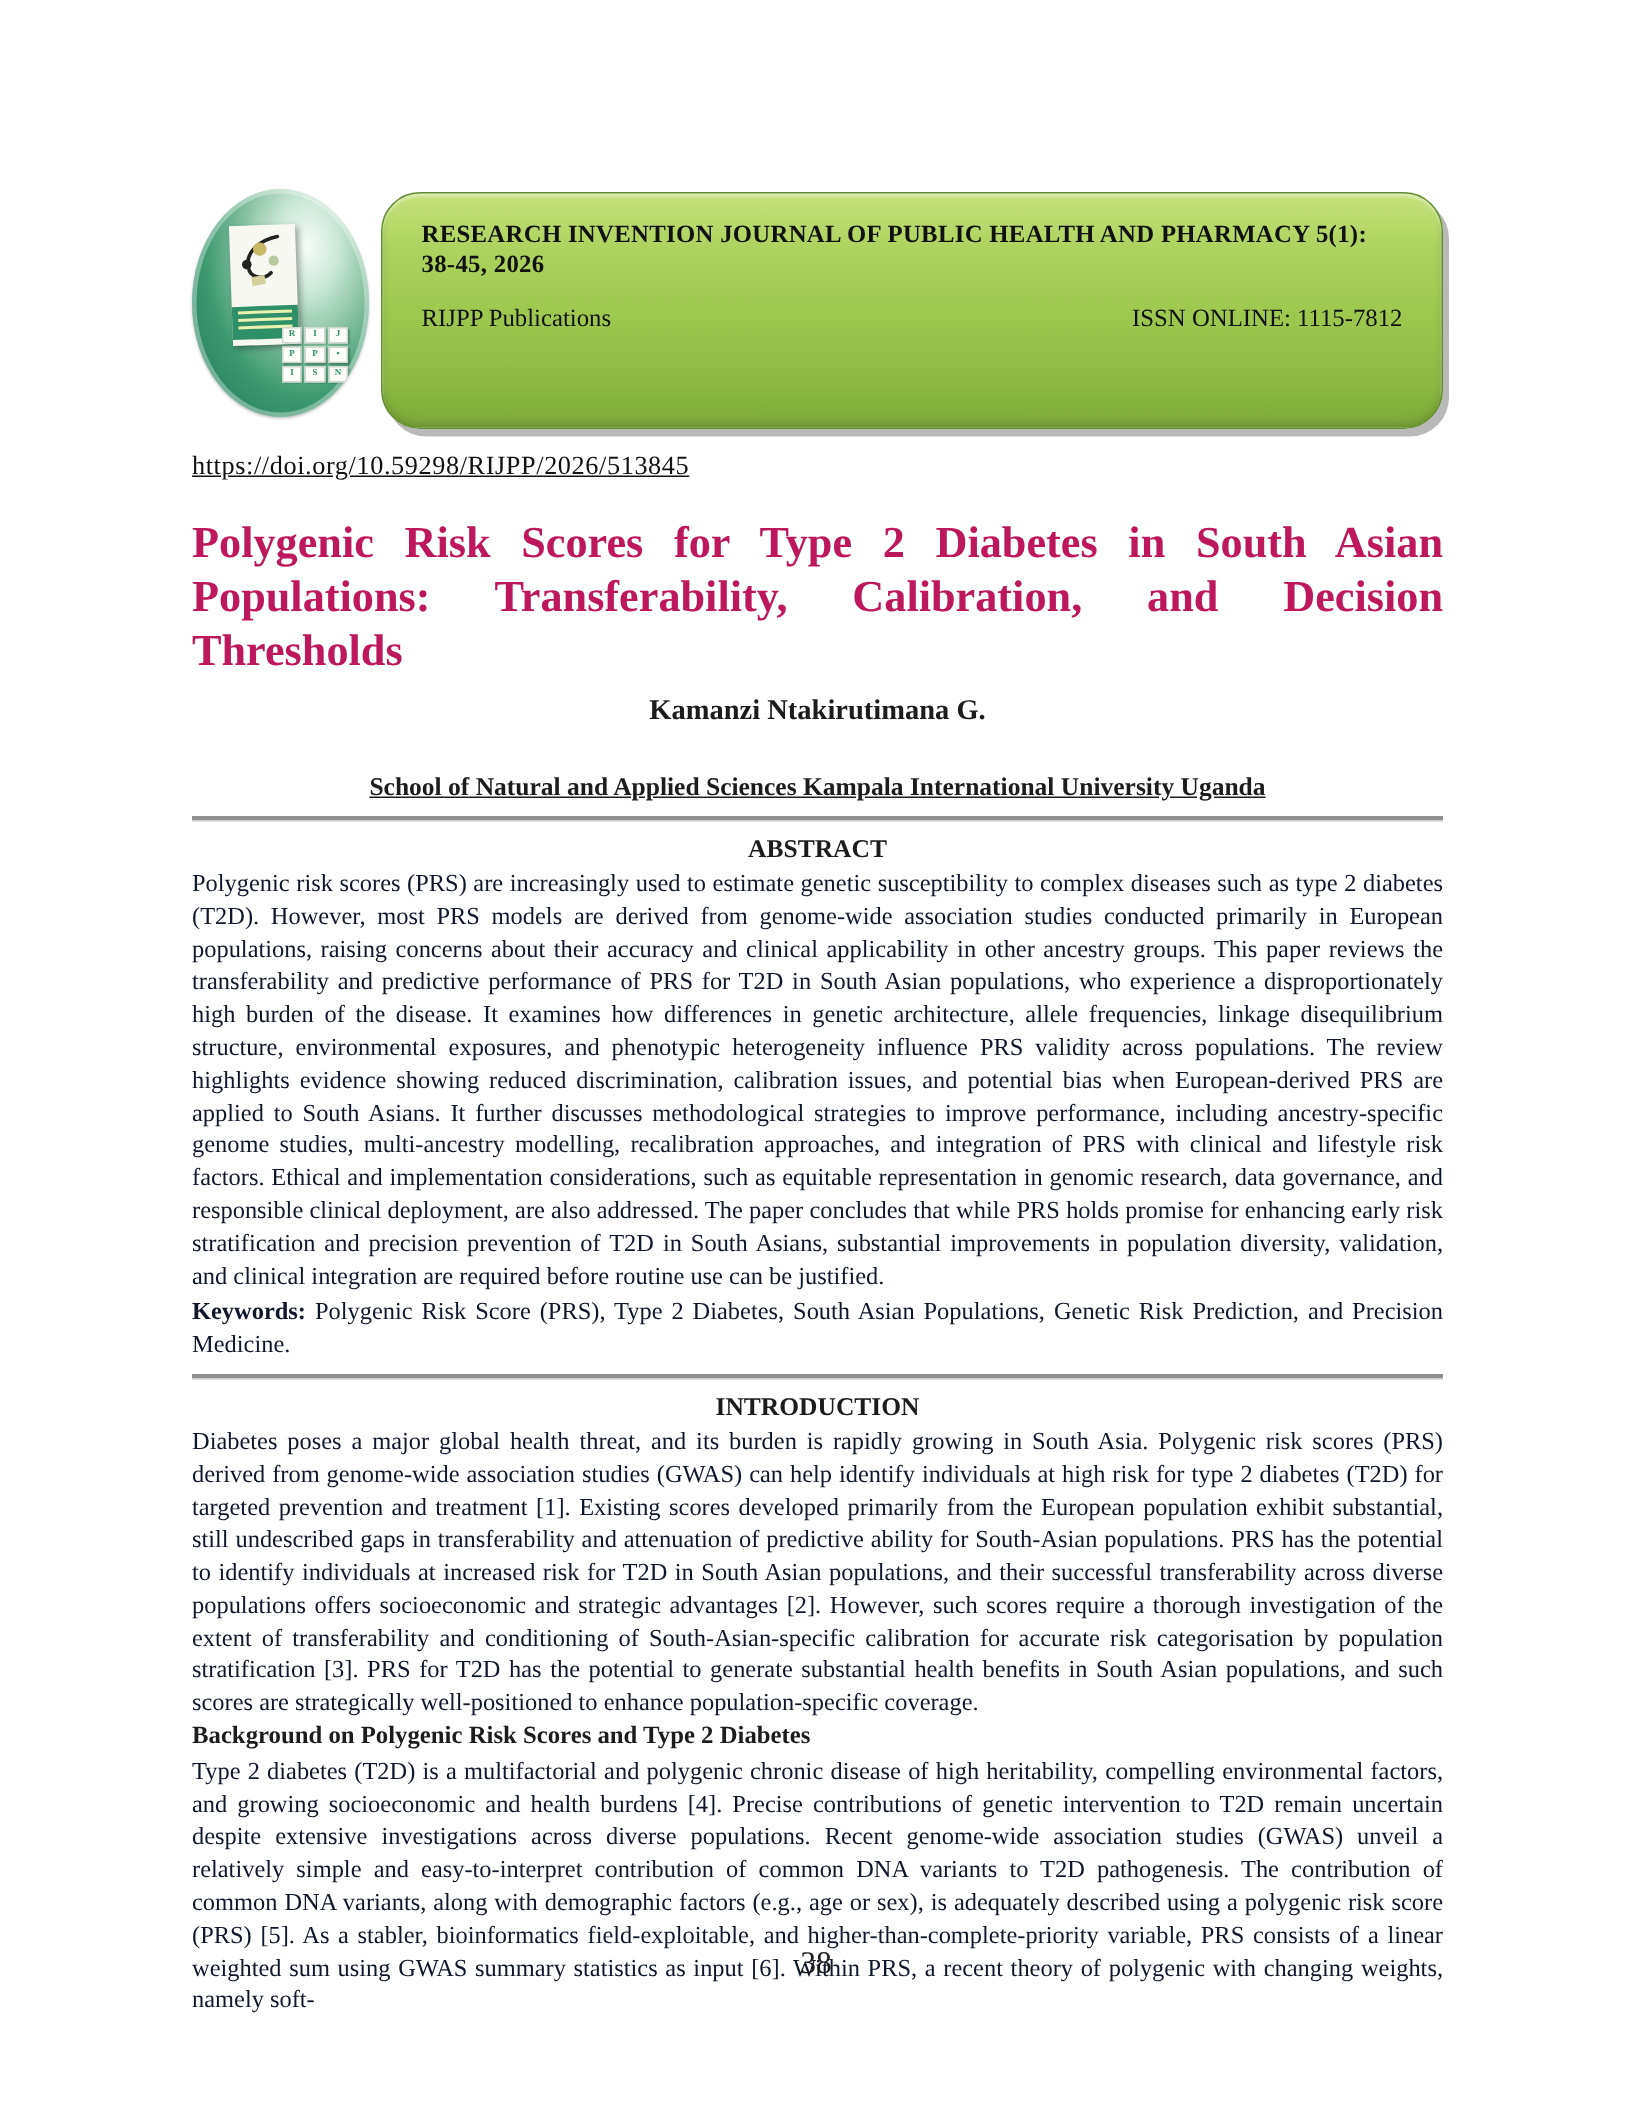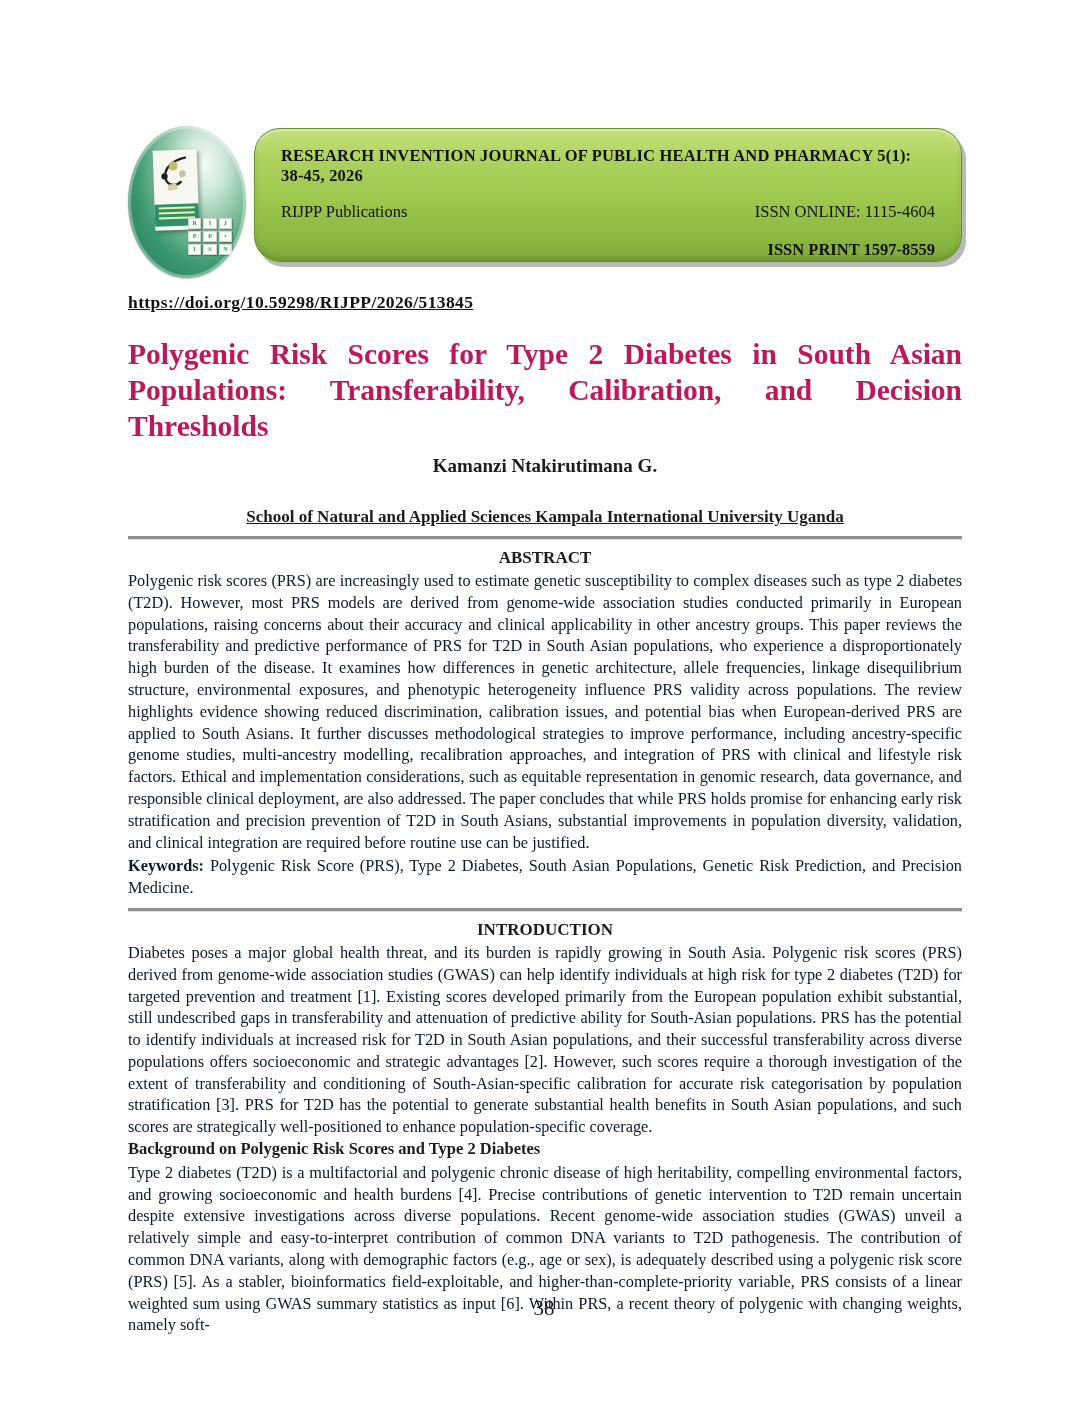--- a/index.html
+++ b/index.html
@@ -31,33 +31,33 @@
   .book svg { position:absolute; left:2px; top:4px; }
   .cubes { position:absolute; right:14px; bottom:26px; width:44px; height:34px; }
   .cube-row { display:flex; gap:2px; margin-bottom:2px; }
   .cube {
     width:12px; height:9px; background:#fdfdfa; border:1px solid #cfd8cf;
     box-shadow:1px 1px 1px rgba(0,0,0,0.25); font-size:6px; line-height:9px;
     color:#2f8f68; text-align:center; font-weight:bold; overflow:hidden;
   }
 
   .banner {
-    flex:1 1 auto; margin-left:8px; margin-top:6px; height:134px;
+    flex:1 1 auto; margin-left:8px; margin-top:6px; height:158px;
     border-radius:26px; box-sizing:border-box; padding:17px 26px 0 26px;
     background:linear-gradient(180deg,#c6e17d 0%, #aed35f 22%, #9cc64c 55%, #8db943 80%, #7ea93a 100%);
     border:1px solid #628c2f;
     box-shadow:4px 5px 0 rgba(128,128,128,0.55), inset 0 2px 2px rgba(255,255,255,0.45), inset 0 -3px 4px rgba(80,110,30,0.35);
   }
   .banner-line1 { font-weight:bold; font-size:16.5px; letter-spacing:0.2px; color:#111; }
   .banner-line2 { display:flex; justify-content:space-between; margin-top:16px; font-weight:normal; font-size:16.5px; color:#111; }
   .banner-line3 { text-align:right; margin-top:18px; font-weight:bold; font-size:16.5px; color:#111; }
 
   .doi-row { margin-top:14px; }
   .doi-link {
-    font-weight:bold; font-size:17.5px; color:#111; text-decoration:underline;
+    font-weight:normal; font-size:17.5px; color:#111; text-decoration:underline;
     letter-spacing:0.4px; cursor:pointer;
   }
 
   
   .article-title {
     margin-top:24px; font-size:29.5px; font-weight:bold; line-height:1.22;
     text-align:justify; color:#be185d;
   }
   .author { text-align:center; font-weight:bold; font-size:19px; margin-top:10px; }
   .affiliation-row { text-align:center; margin-top:30px; }
@@ -119,24 +119,21 @@
               <span class="cube">S</span>
               <span class="cube">N</span>
             </div>
         </div>
       </div>
 
       <div class="banner">
         <div class="banner-line1">RESEARCH INVENTION JOURNAL OF PUBLIC HEALTH AND PHARMACY 5(1): 38-45, 2026</div>
         <div class="banner-line2">
           <span>RIJPP Publications</span>
-          <span>ISSN ONLINE: 1115-4604</span>
-        </div>
-        <div class="banner-line3">
-          <span>ISSN PRINT 1597-8559</span>
+          <span>ISSN ONLINE: 1115-7812</span>
         </div>
       </div>
     </div>
 
     <div class="doi-row">
       <a class="doi-link">https://doi.org/10.59298/RIJPP/2026/513845</a>
     </div>
 
     <div class="article-title">Polygenic Risk Scores for Type 2 Diabetes in South Asian Populations: Transferability, Calibration, and Decision Thresholds</div>
     <div class="author">Kamanzi Ntakirutimana G.</div>

